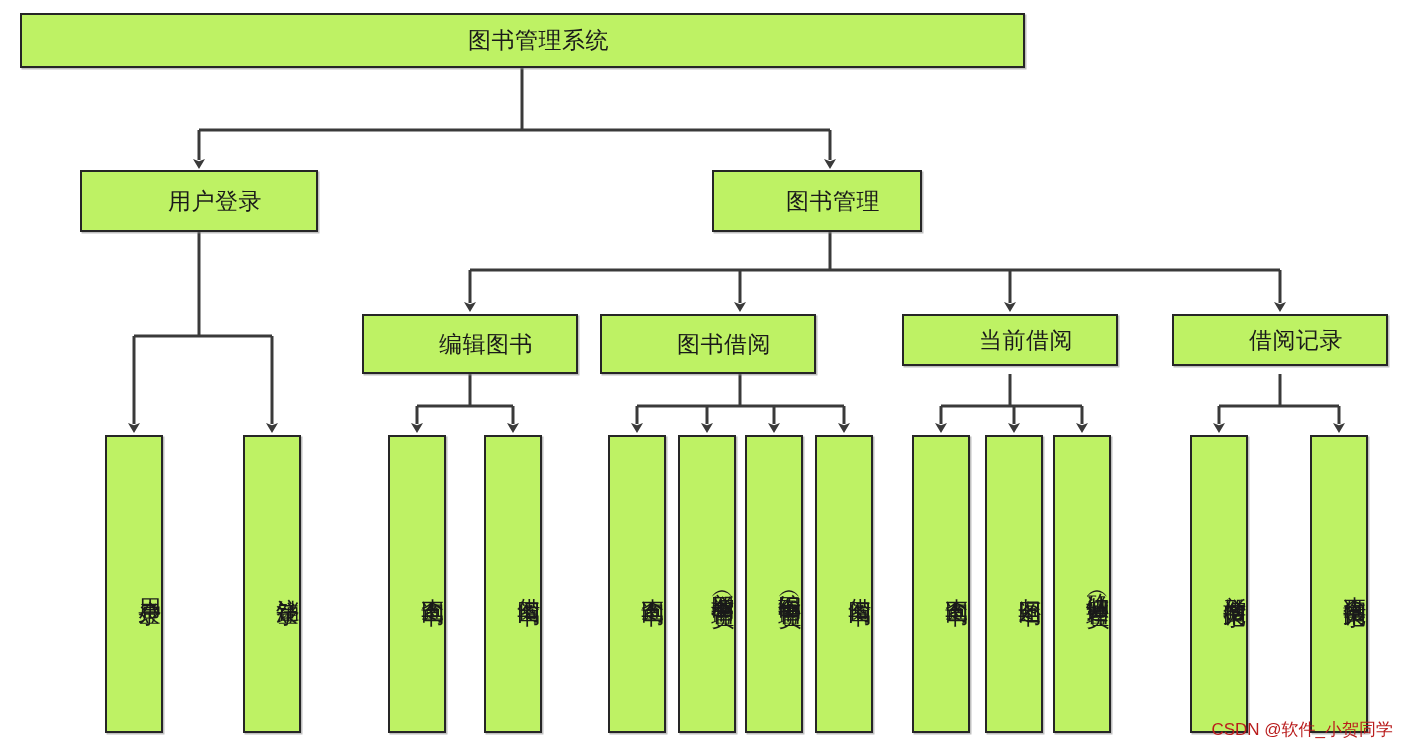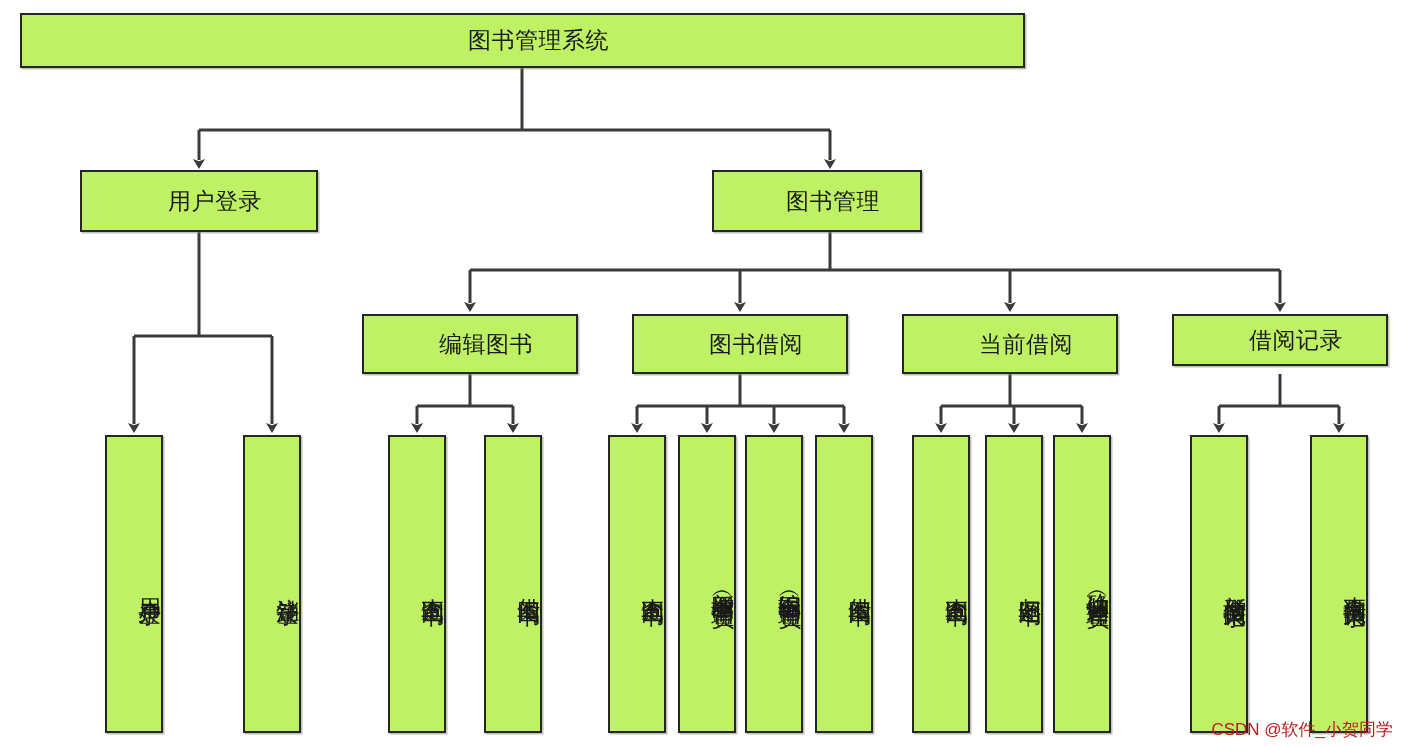--- a/index.html
+++ b/index.html
@@ -142,24 +142,24 @@
   <div class="node-box horizontal" style="left: 80px; top: 170px; width: 238px; height: 62px;">
     <span class="node-label">用户登录</span>
   </div>
   <div class="node-box horizontal" style="left: 712px; top: 170px; width: 210px; height: 62px;">
     <span class="node-label">图书管理</span>
   </div>
 
   <div class="node-box horizontal" style="left: 362px; top: 314px; width: 216px; height: 60px;">
     <span class="node-label">编辑图书</span>
   </div>
-  <div class="node-box horizontal" style="left: 632px; top: 314px; width: 216px; height: 60px;">
+  <div class="node-box horizontal" style="left: 600px; top: 314px; width: 216px; height: 60px;">
     <span class="node-label">图书借阅</span>
   </div>
-  <div class="node-box horizontal" style="left: 902px; top: 314px; width: 216px; height: 60px;">
+  <div class="node-box horizontal" style="left: 902px; top: 314px; width: 216px; height: 52px;">
     <span class="node-label">当前借阅</span>
   </div>
   <div class="node-box horizontal" style="left: 1172px; top: 314px; width: 216px; height: 52px;">
     <span class="node-label">借阅记录</span>
   </div>
 
   <div class="node-box vertical" style="left: 105px; top: 435px; width: 58px; height: 298px;">
     <span class="node-label">用户登录</span>
   </div>
   <div class="node-box vertical" style="left: 243px; top: 435px; width: 58px; height: 298px;">

